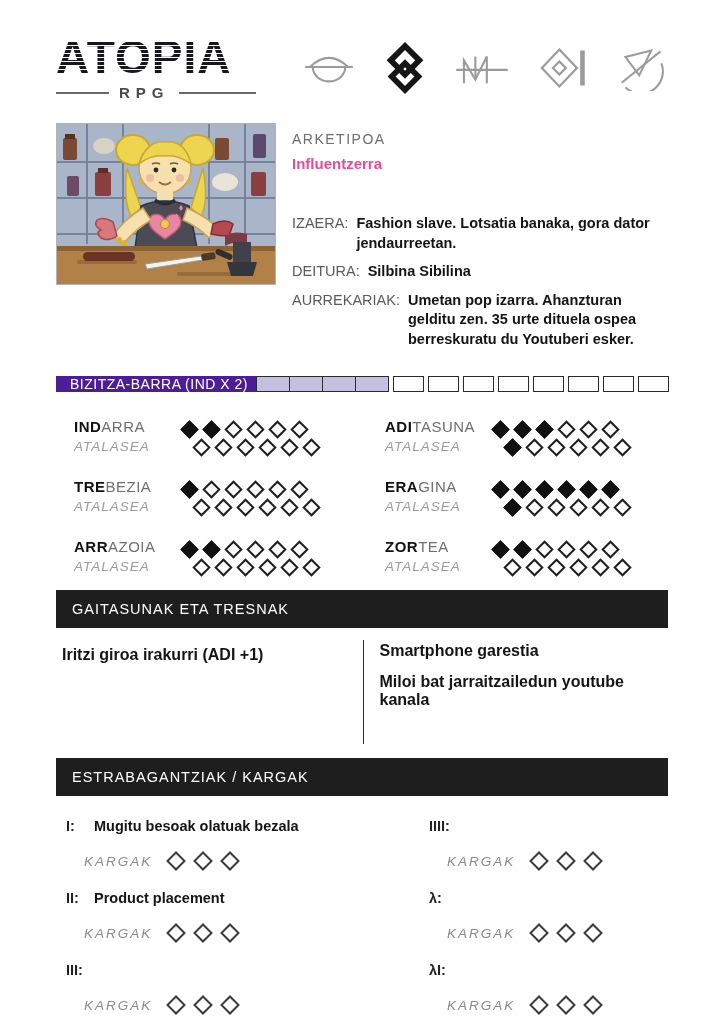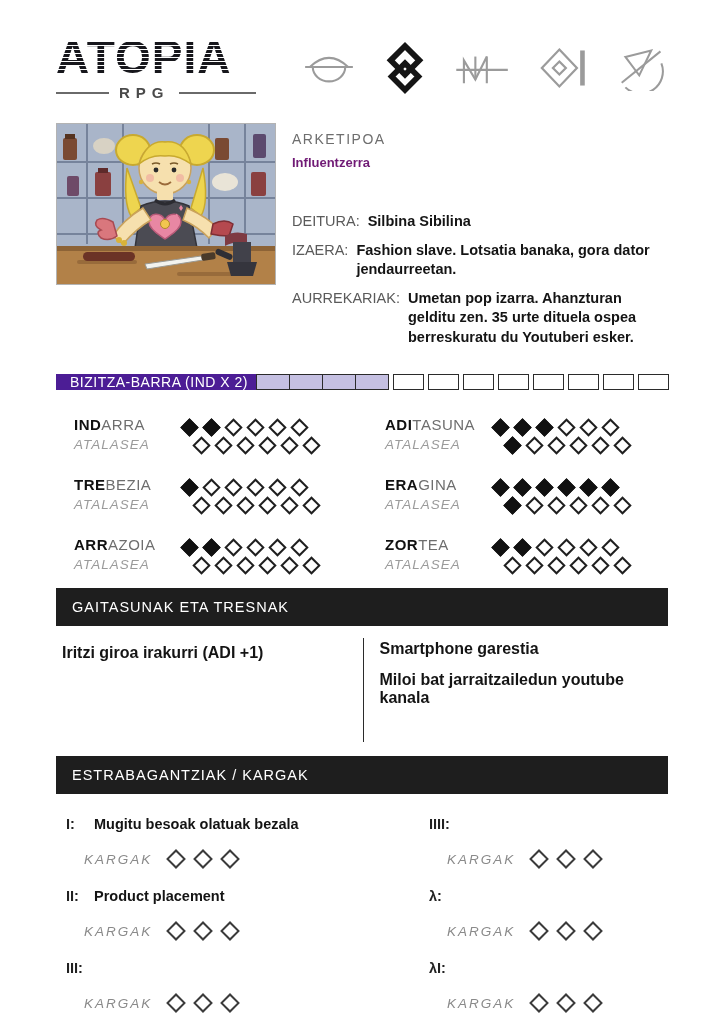--- a/index.html
+++ b/index.html
@@ -28,21 +28,21 @@
   .logo-sub-text{font-size:15px;font-weight:700;letter-spacing:6px;color:#4a4a4a;}
   .runes{display:flex;align-items:center;gap:30px;margin-right:2px;}
   .rune svg{display:block;}
 
   
   .char-row{display:flex;gap:16px;margin-top:22px;}
   .portrait{width:218px;height:160px;border:1px solid #b3b3b3;flex-shrink:0;background:#aab6ca;}
   .portrait svg{display:block;}
   .char-info{flex:1;padding-top:8px;}
   .arch-label{font-size:14px;letter-spacing:1.5px;color:#6e6e6e;font-weight:500;}
-  .arch-value{font-size:13px;font-weight:700;color:#701a75;margin-top:8px;}
+  .arch-value{font-size:15px;font-weight:700;color:#ec4899;margin-top:8px;}
   .fields{margin-top:42px;}
   .field-row{display:flex;margin-bottom:9px;font-size:14.5px;line-height:1.35;}
   .field-label{color:#5a5a5a;margin-right:8px;white-space:nowrap;}
   .field-value{font-weight:700;color:#141414;flex:1;}
 
   
   .life-bar{display:flex;margin-top:18px;height:36px;align-items:stretch;}
   .life-label{
     background:#4c1d95;color:#fff;width:200px;flex-shrink:0;display:flex;align-items:center;
     padding-left:14px;font-size:14px;letter-spacing:.5px;font-weight:500;box-sizing:border-box;
@@ -217,26 +217,26 @@
         <rect x="176" y="118" width="18" height="20" fill="#41414a"></rect>
         <path d="M170,138 h30 l-4,14 h-22 Z" fill="#35353d"></path>
         <rect x="160" y="124" width="18" height="6" rx="3" fill="#2e2e35" transform="rotate(24 160 124)"></rect>
       </svg>
     </div>
     <div class="char-info">
       <div class="arch-label">ARKETIPOA</div>
       <div class="arch-value">Influentzerra</div>
       <div class="fields">
         <div class="field-row">
+          <span class="field-label">IZAERA:</span>
+          <span class="field-value">Fashion slave. Lotsatia banaka, gora dator jendaurreetan.</span>
+        </div>
+        <div class="field-row">
           <span class="field-label">DEITURA:</span>
           <span class="field-value">Silbina Sibilina</span>
-        </div>
-        <div class="field-row">
-          <span class="field-label">IZAERA:</span>
-          <span class="field-value">Fashion slave. Lotsatia banaka, gora dator jendaurreetan.</span>
         </div>
         <div class="field-row">
           <span class="field-label">AURREKARIAK:</span>
           <span class="field-value">Umetan pop izarra. Ahanzturan gelditu zen. 35 urte dituela ospea berreskuratu du Youtuberi esker.</span>
         </div>
       </div>
     </div>
   </div>
 
   <div class="life-bar">

